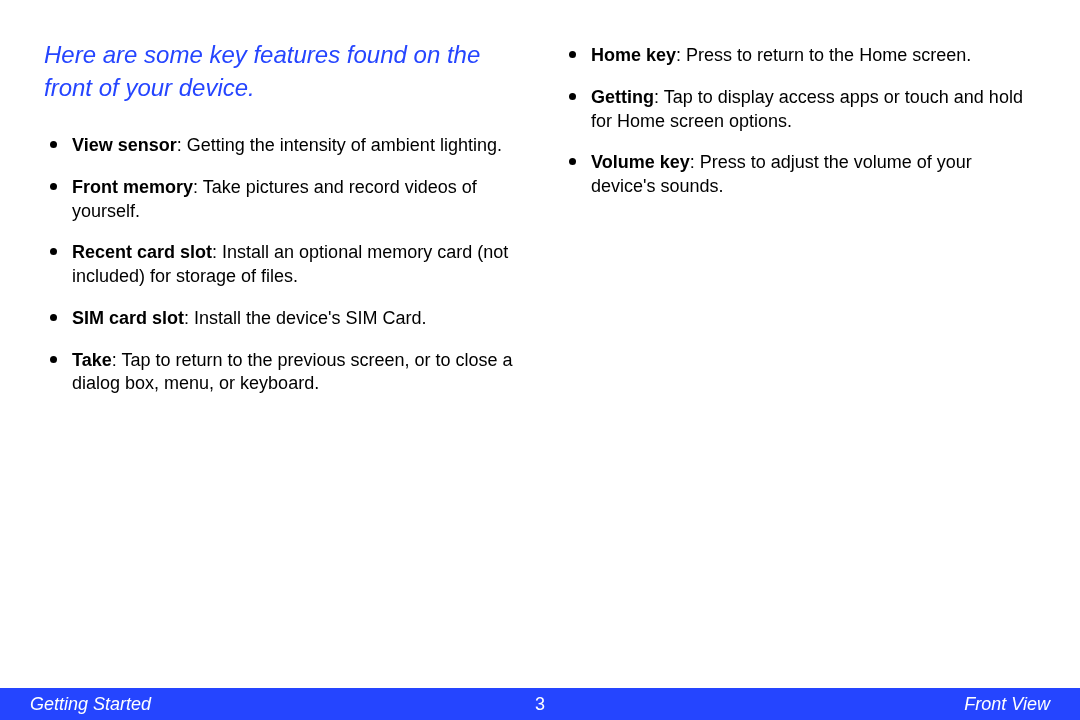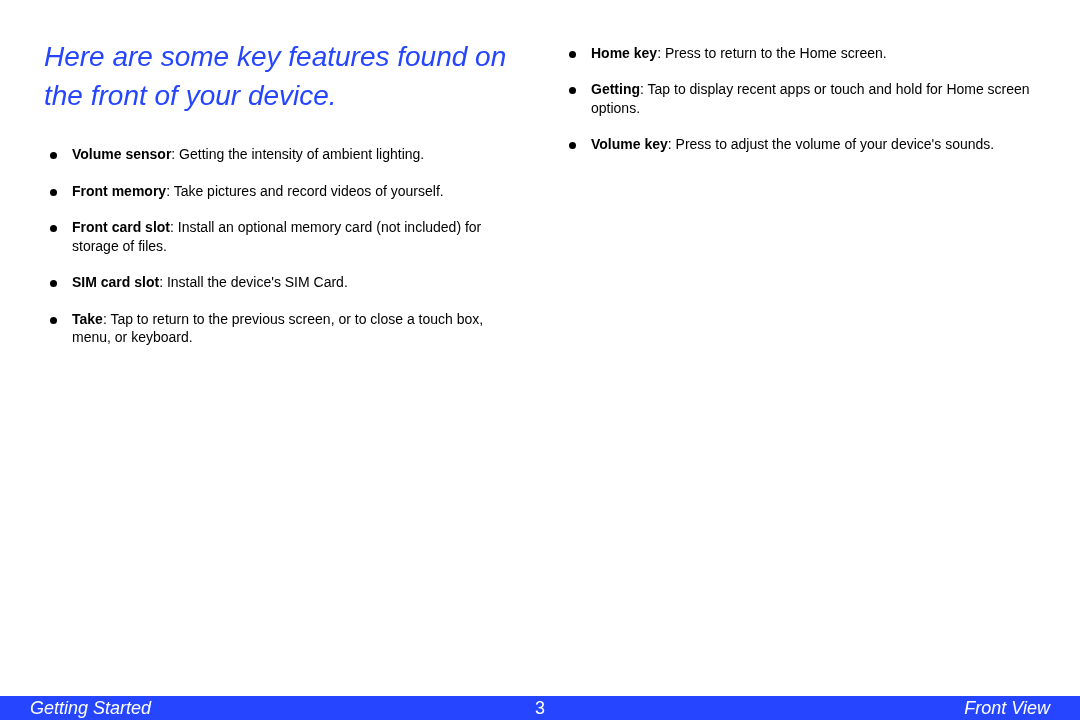--- a/index.html
+++ b/index.html
@@ -21,35 +21,35 @@
       padding: 38px 40px 0 44px;
       gap: 42px;
     }
     .column {
       flex: 1;
       min-width: 0;
     }
     .intro {
       font-style: italic;
       color: #2545ff;
-      font-size: 28px;
+      font-size: 24px;
       line-height: 1.38;
       margin-bottom: 30px;
       letter-spacing: 0px;
     }
     ul {
       list-style: none;
     }
     li {
       position: relative;
       padding-left: 28px;
       margin-bottom: 18px;
       line-height: 1.32;
       color: #000;
-      font-size: 14px;
+      font-size: 18px;
     }
     li::before {
       content: "";
       position: absolute;
       left: 6px;
       top: 7px;
       width: 7px;
       height: 7px;
       background: #000;
       border-radius: 50%;
@@ -58,21 +58,21 @@
       font-weight: bold;
     }
     .right-col ul {
       margin-top: 6px;
     }
     .footer {
       position: absolute;
       left: 0;
       right: 0;
       bottom: 0;
-      height: 24px;
+      height: 32px;
       background: #2545ff;
       color: #fff;
       display: flex;
       align-items: center;
       justify-content: space-between;
       padding: 0 30px;
       font-size: 18px;
     }
     .footer .left, .footer .right {
       font-style: italic;
@@ -84,31 +84,31 @@
       transform: translateX(-50%);
     }
   </style>
 </head>
 <body>
 
 <div class="page-content">
   <div class="column left-col">
     <p class="intro">Here are some key features found on the front of your device.</p>
     <ul>
-      <li><span class="term">Volume sensor</span><span>: Getting the intensity of ambient lighting.</span></li>
+      <li><span class="term">View sensor</span><span>: Getting the intensity of ambient lighting.</span></li>
       <li><span class="term">Front memory</span><span>: Take pictures and record videos of yourself.</span></li>
-      <li><span class="term">Front card slot</span><span>: Install an optional memory card (not included) for storage of files.</span></li>
+      <li><span class="term">Recent card slot</span><span>: Install an optional memory card (not included) for storage of files.</span></li>
       <li><span class="term">SIM card slot</span><span>: Install the device's SIM Card.</span></li>
-      <li><span class="term">Take</span><span>: Tap to return to the previous screen, or to close a touch box, menu, or keyboard.</span></li>
+      <li><span class="term">Take</span><span>: Tap to return to the previous screen, or to close a dialog box, menu, or keyboard.</span></li>
     </ul>
   </div>
   <div class="column right-col">
     <ul>
       <li><span class="term">Home key</span><span>: Press to return to the Home screen.</span></li>
-      <li><span class="term">Getting</span><span>: Tap to display recent apps or touch and hold for Home screen options.</span></li>
+      <li><span class="term">Getting</span><span>: Tap to display access apps or touch and hold for Home screen options.</span></li>
       <li><span class="term">Volume key</span><span>: Press to adjust the volume of your device's sounds.</span></li>
     </ul>
   </div>
 </div>
 
 <div class="footer">
   <span class="left">Getting Started</span>
   <span class="center">3</span>
   <span class="right">Front View</span>
 </div>

